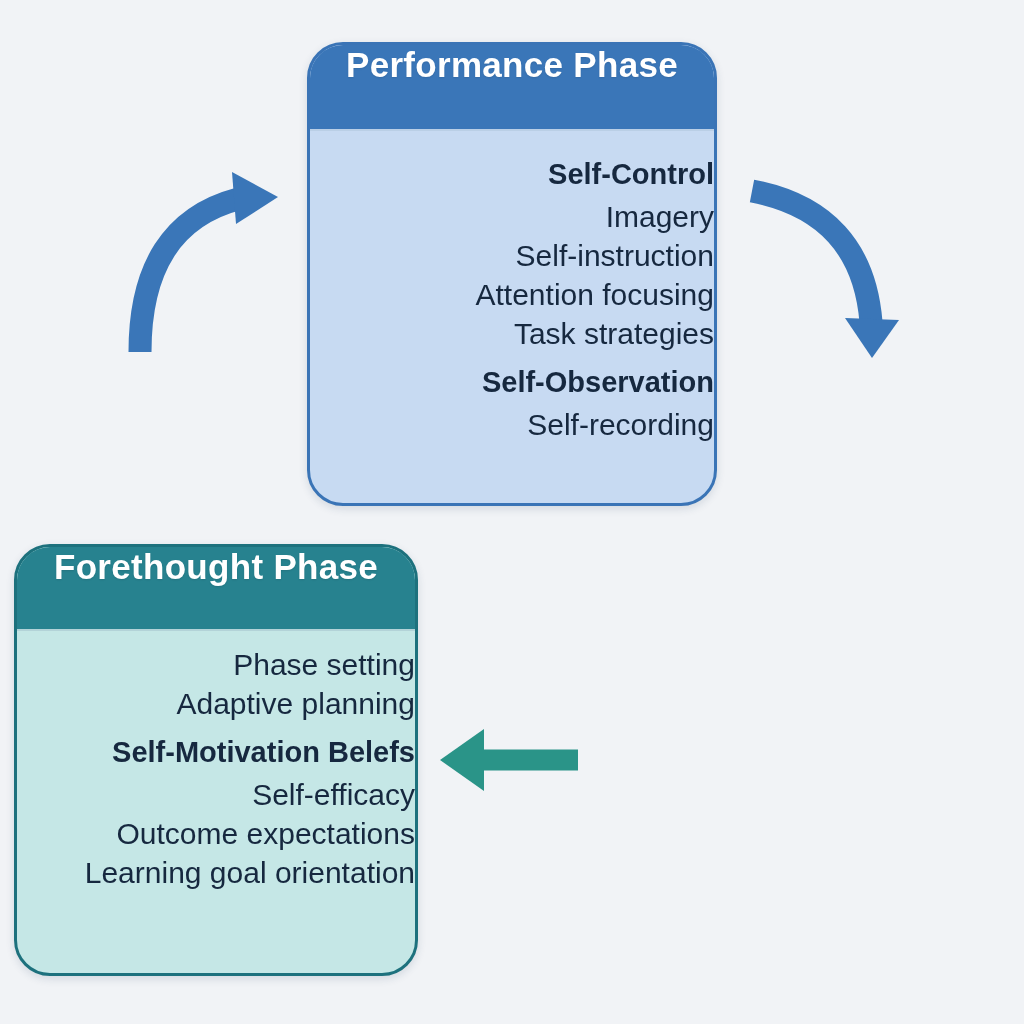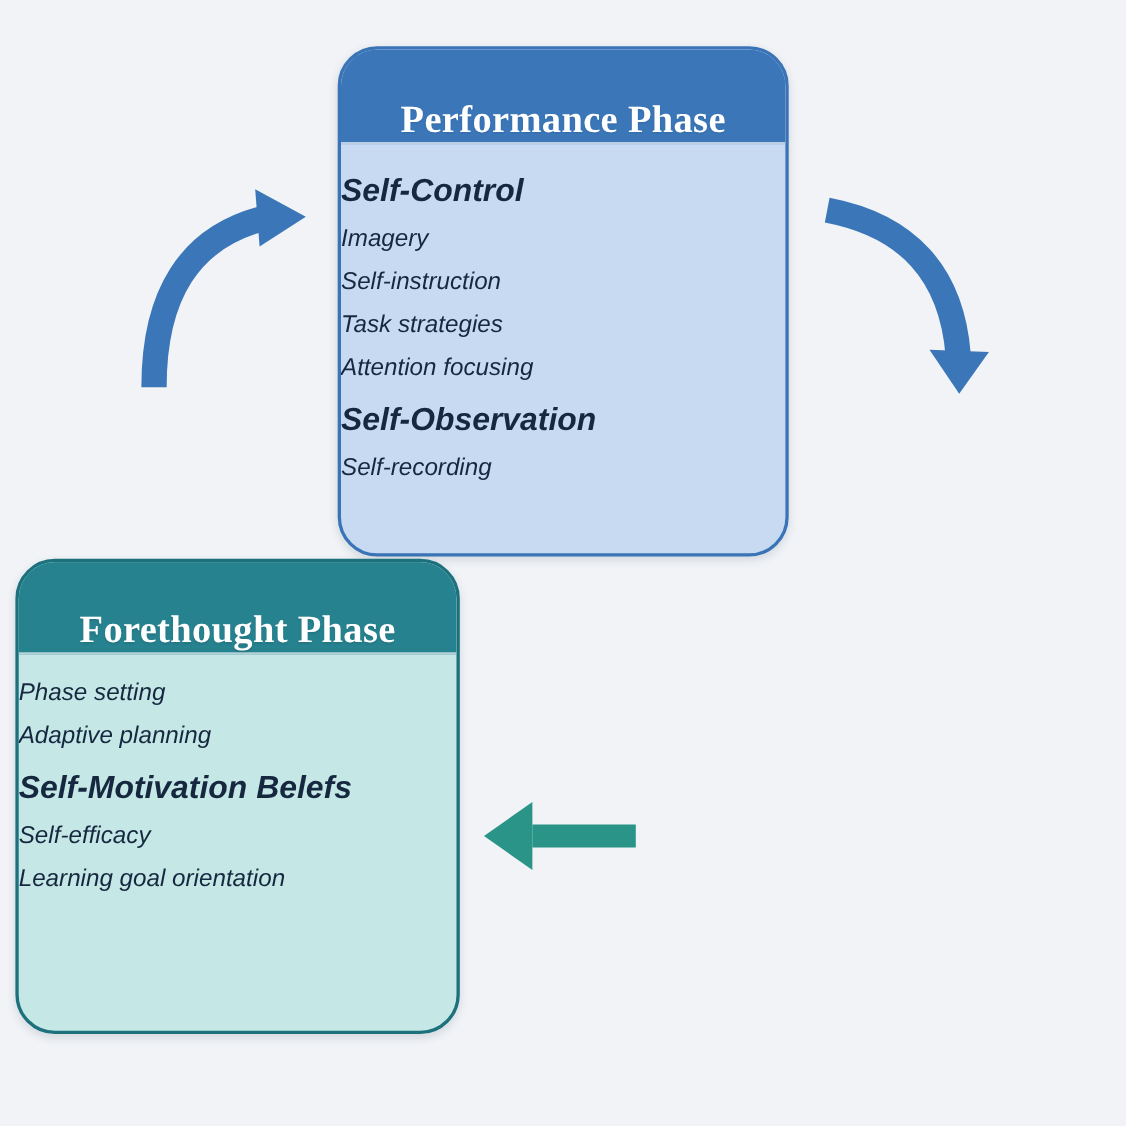--- a/index.html
+++ b/index.html
@@ -38,68 +38,66 @@
   }
   .phase-box {
     position: absolute;
     border-radius: 36px;
     border: 3px solid;
     overflow: hidden;
     box-shadow: 0 3px 8px rgba(30,60,90,0.14);
   }
   .phase-box .phase-header {
     display: flex;
-    align-items: flex-end;
+    align-items: flex-start;
     justify-content: center;
     border-bottom: 2px solid rgba(255,255,255,0.65);
-    font-family: Liberation Serif, serif;
   }
   .phase-title {
     font-size: 35px;
     font-weight: 700;
     color: var(--header-text);
     letter-spacing: 0.3px;
     text-shadow: 0 1px 2px rgba(0,0,0,0.10);
   }
   .phase-body {
-    text-align: left;
+    text-align: right;
     color: var(--text-dark);
     padding-top: 14px;
-    font-style: italic;
   }
   .section-heading {
     font-size: 29px;
     font-weight: 700;
     line-height: 40px;
     margin-top: 9px;
     margin-bottom: 3px;
     color: var(--text-dark);
   }
   .item {
-    font-size: 22px;
+    font-size: 30px;
     font-weight: 400;
     line-height: 39px;
     color: var(--text-dark);
   }
 
   
   .box-performance {
     left: 307px; top: 42px;
     width: 410px; height: 464px;
     border-color: var(--performance-border);
     background: var(--performance-body);
   }
   .box-performance .phase-header {
     height: 86px;
     background: var(--performance-header);
   }
 
   
   .box-forethought {
-    left: 14px; top: 508px;
+    left: 14px; top: 544px;
     width: 404px; height: 432px;
     border-color: var(--forethought-border);
     background: var(--forethought-body);
   }
   .box-forethought .phase-header {
     height: 84px;
     background: var(--forethought-header);
   }
 
   
@@ -138,34 +136,35 @@
   </svg>
 
   <section class="phase-box box-performance">
     <header class="phase-header">
       <h2 class="phase-title">Performance Phase</h2>
     </header>
     <div class="phase-body">
       <h3 class="section-heading">Self-Control</h3>
       <p class="item">Imagery</p>
       <p class="item">Self-instruction</p>
+      <p class="item">Attention focusing</p>
       <p class="item">Task strategies</p>
-      <p class="item">Attention focusing</p>
       <h3 class="section-heading">Self-Observation</h3>
       <p class="item">Self-recording</p>
     </div>
   </section>
 
   <section class="phase-box box-forethought">
     <header class="phase-header">
       <h2 class="phase-title">Forethought Phase</h2>
     </header>
     <div class="phase-body">
       <p class="item">Phase setting</p>
       <p class="item">Adaptive planning</p>
       <h3 class="section-heading">Self-Motivation Belefs</h3>
       <p class="item">Self-efficacy</p>
+      <p class="item">Outcome expectations</p>
       <p class="item">Learning goal orientation</p>
     </div>
   </section>
 
 
 </div>
 
 </body></html>

